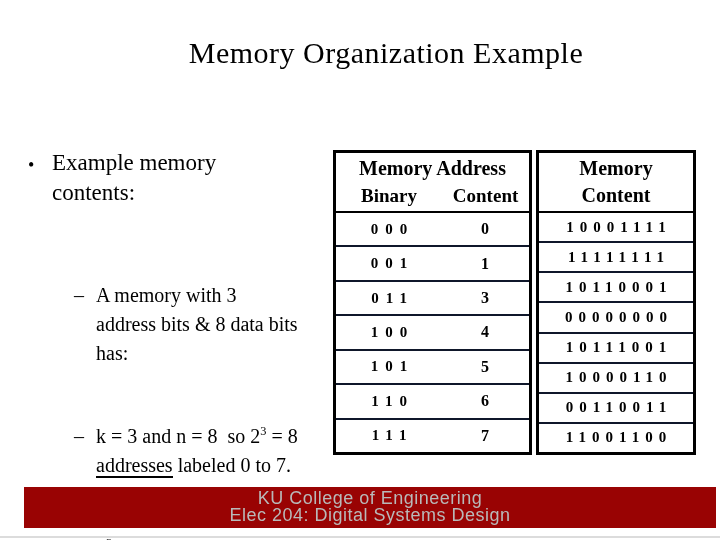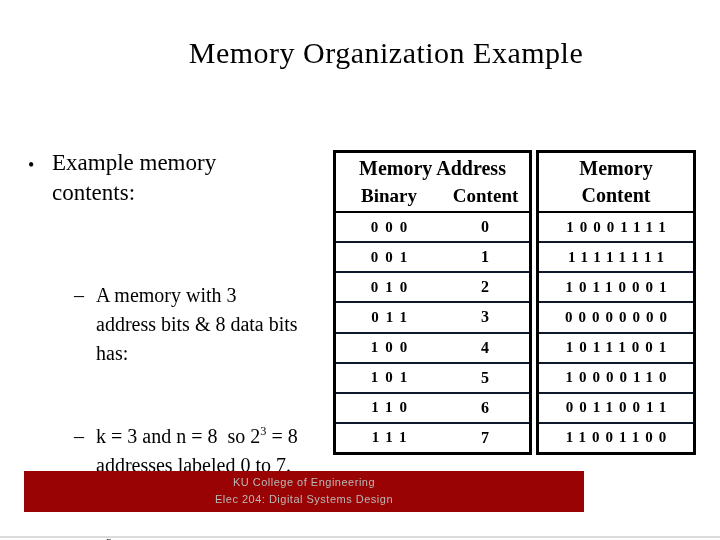--- a/index.html
+++ b/index.html
@@ -63,24 +63,24 @@
     font-weight: bold; font-size: 15px;
   }
   .trow + .trow { border-top: 2px solid #0f172a; }
   .bin { width: 55%; text-align: center; letter-spacing: 7px; padding-left: 7px; }
   .dec { width: 45%; text-align: center; font-size: 16px; letter-spacing: 1px; }
   .contentcell { width: 100%; text-align: center; letter-spacing: 6px; padding-left: 6px; font-size: 15px; }
 
   
   .footer {
     position: absolute;
-    left: 24px; top: 471px; width: 560px; height: 41px;
+    left: 24px; top: 487px; width: 692px; height: 41px;
     color: #b9b9b9;
     font-family: "Liberation Sans", sans-serif;
-    font-size: 11px; line-height: 17px;
+    font-size: 18px; line-height: 17px;
     text-align: center; padding-top: 3px;
     letter-spacing: 0.5px;
   }
   .bottom-edge {
     position: absolute;
     left: 0; top: 536px; width: 720px; height: 2px;
     background: #dcdcdc;
   }
 </style>
 </head>
@@ -113,24 +113,20 @@
       </div>
     </div>
     <div class="tbody">
         <div class="trow">
           <span class="bin">000</span>
           <span class="dec">0</span>
         </div>
         <div class="trow">
           <span class="bin">001</span>
           <span class="dec">1</span>
-        </div>
-        <div class="trow">
-          <span class="bin">010</span>
-          <span class="dec">2</span>
         </div>
         <div class="trow">
           <span class="bin">011</span>
           <span class="dec">3</span>
         </div>
         <div class="trow">
           <span class="bin">100</span>
           <span class="dec">4</span>
         </div>
         <div class="trow">

